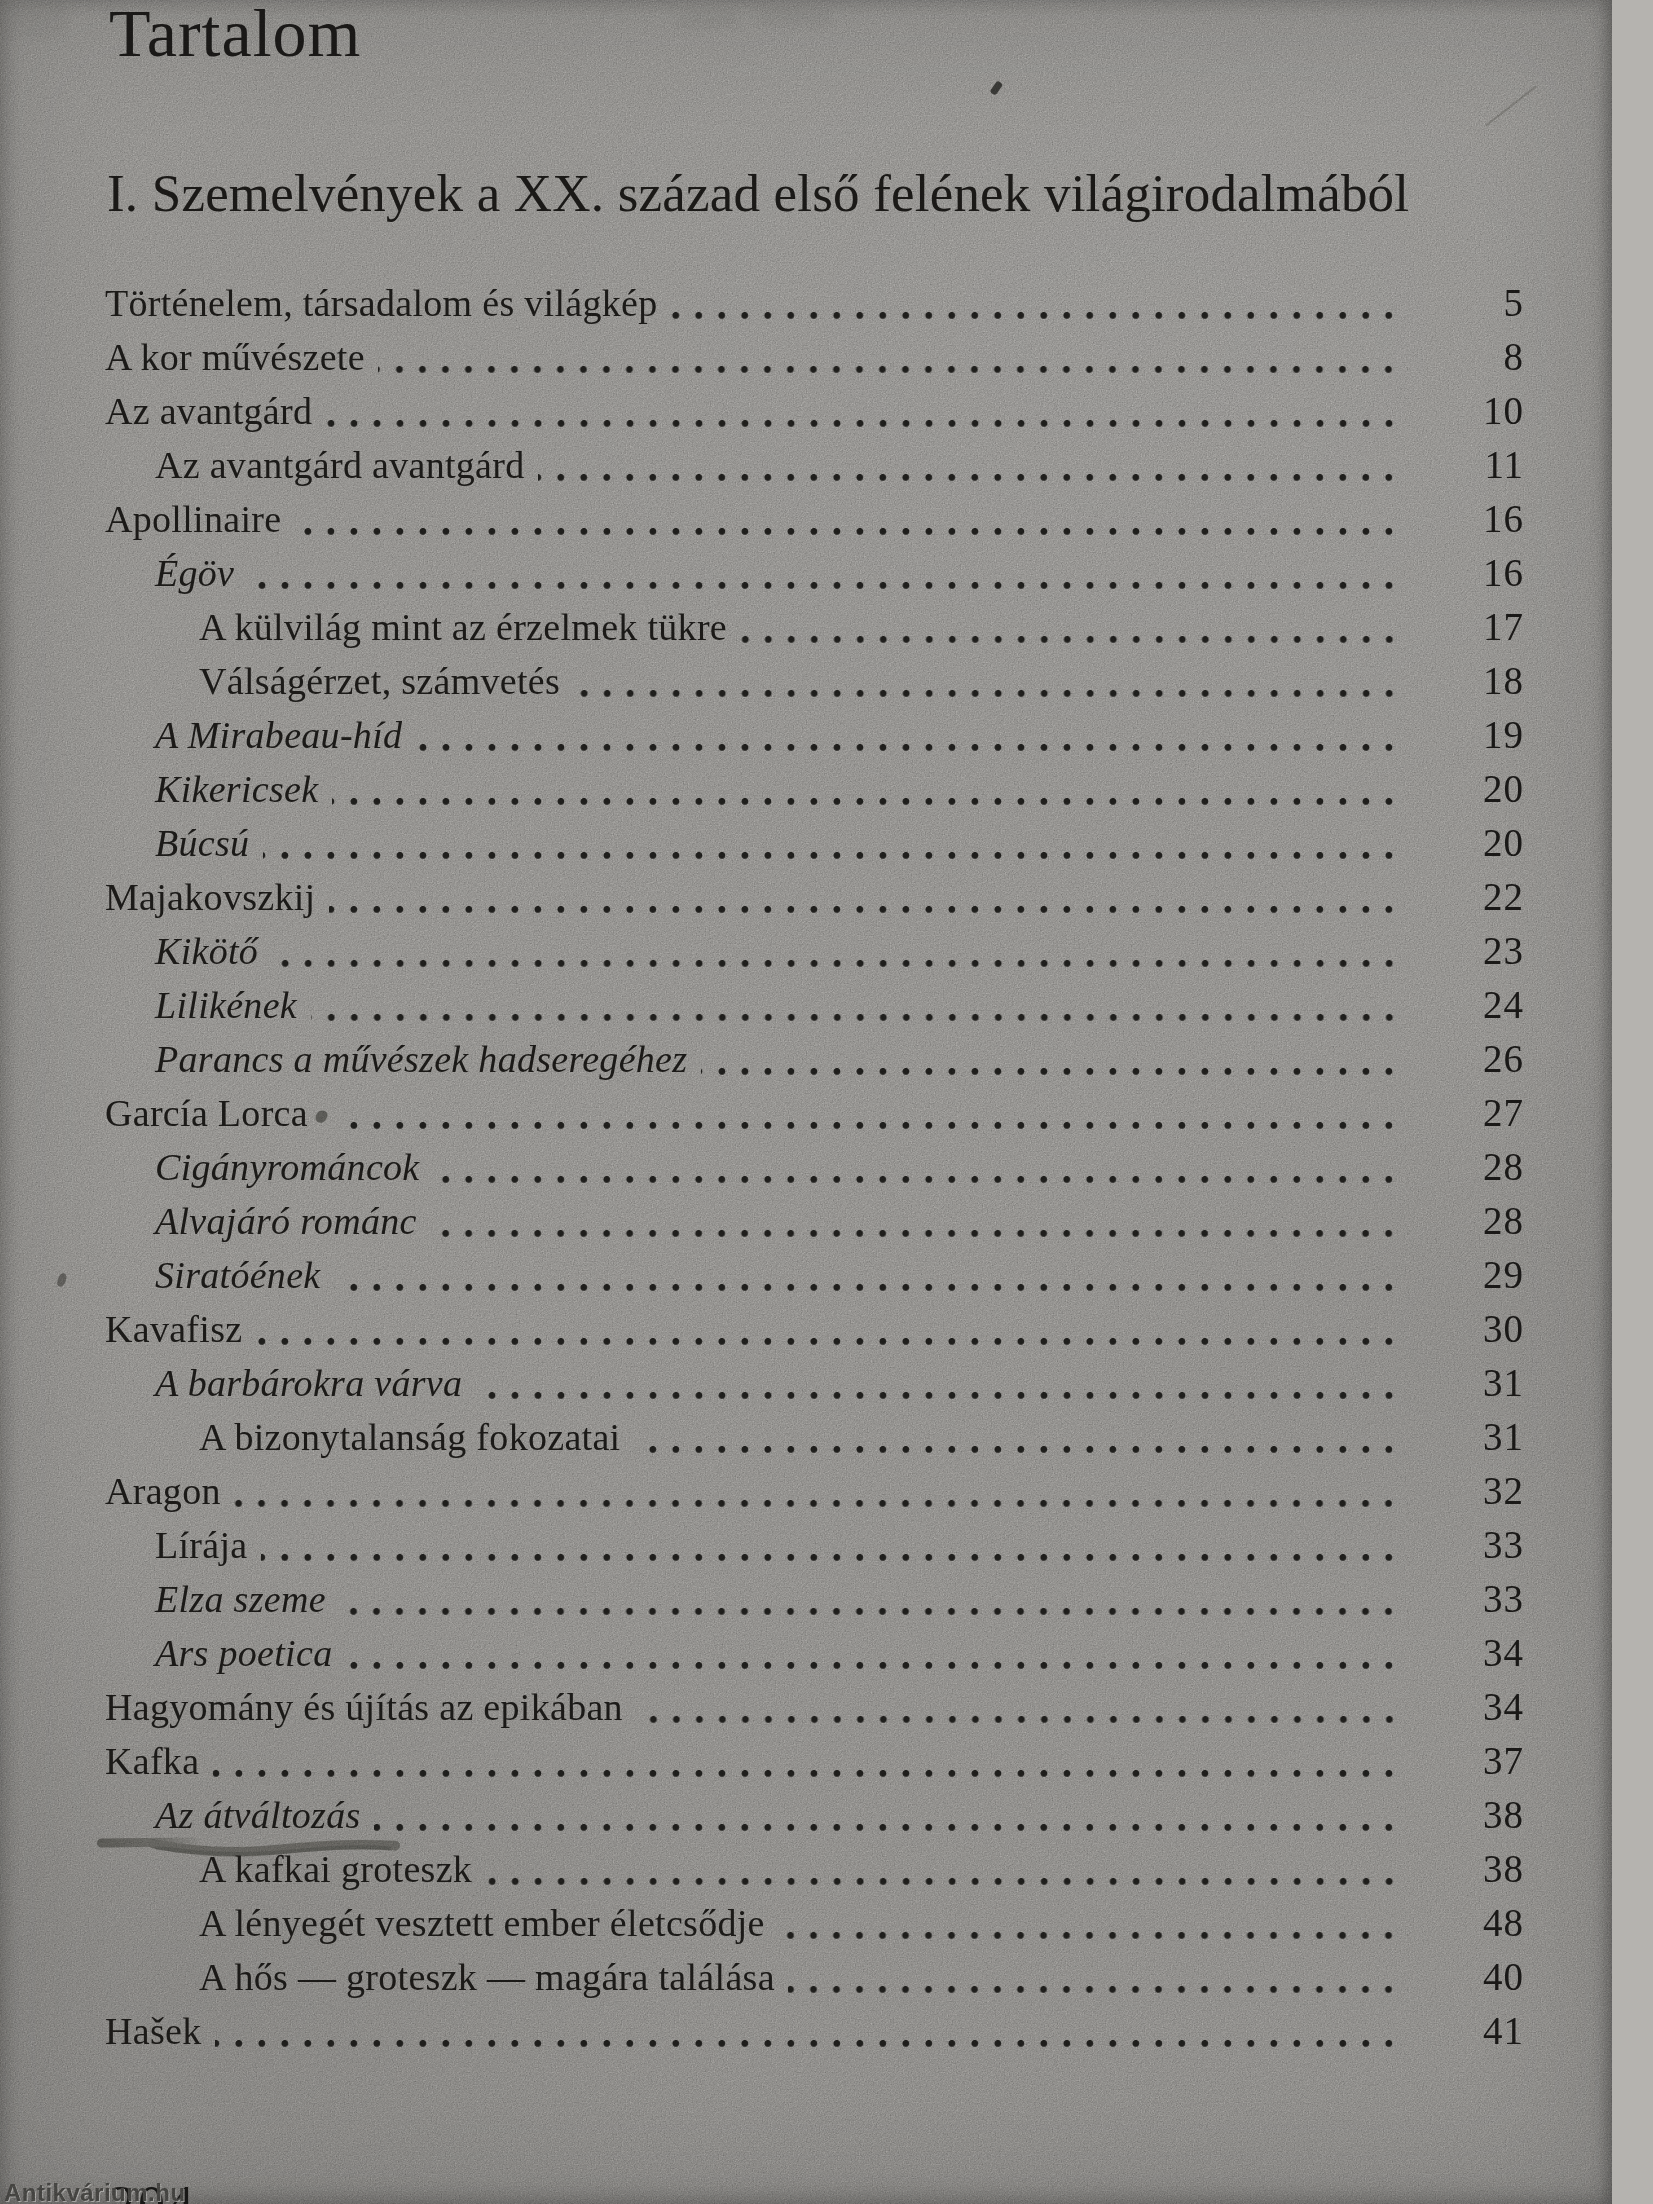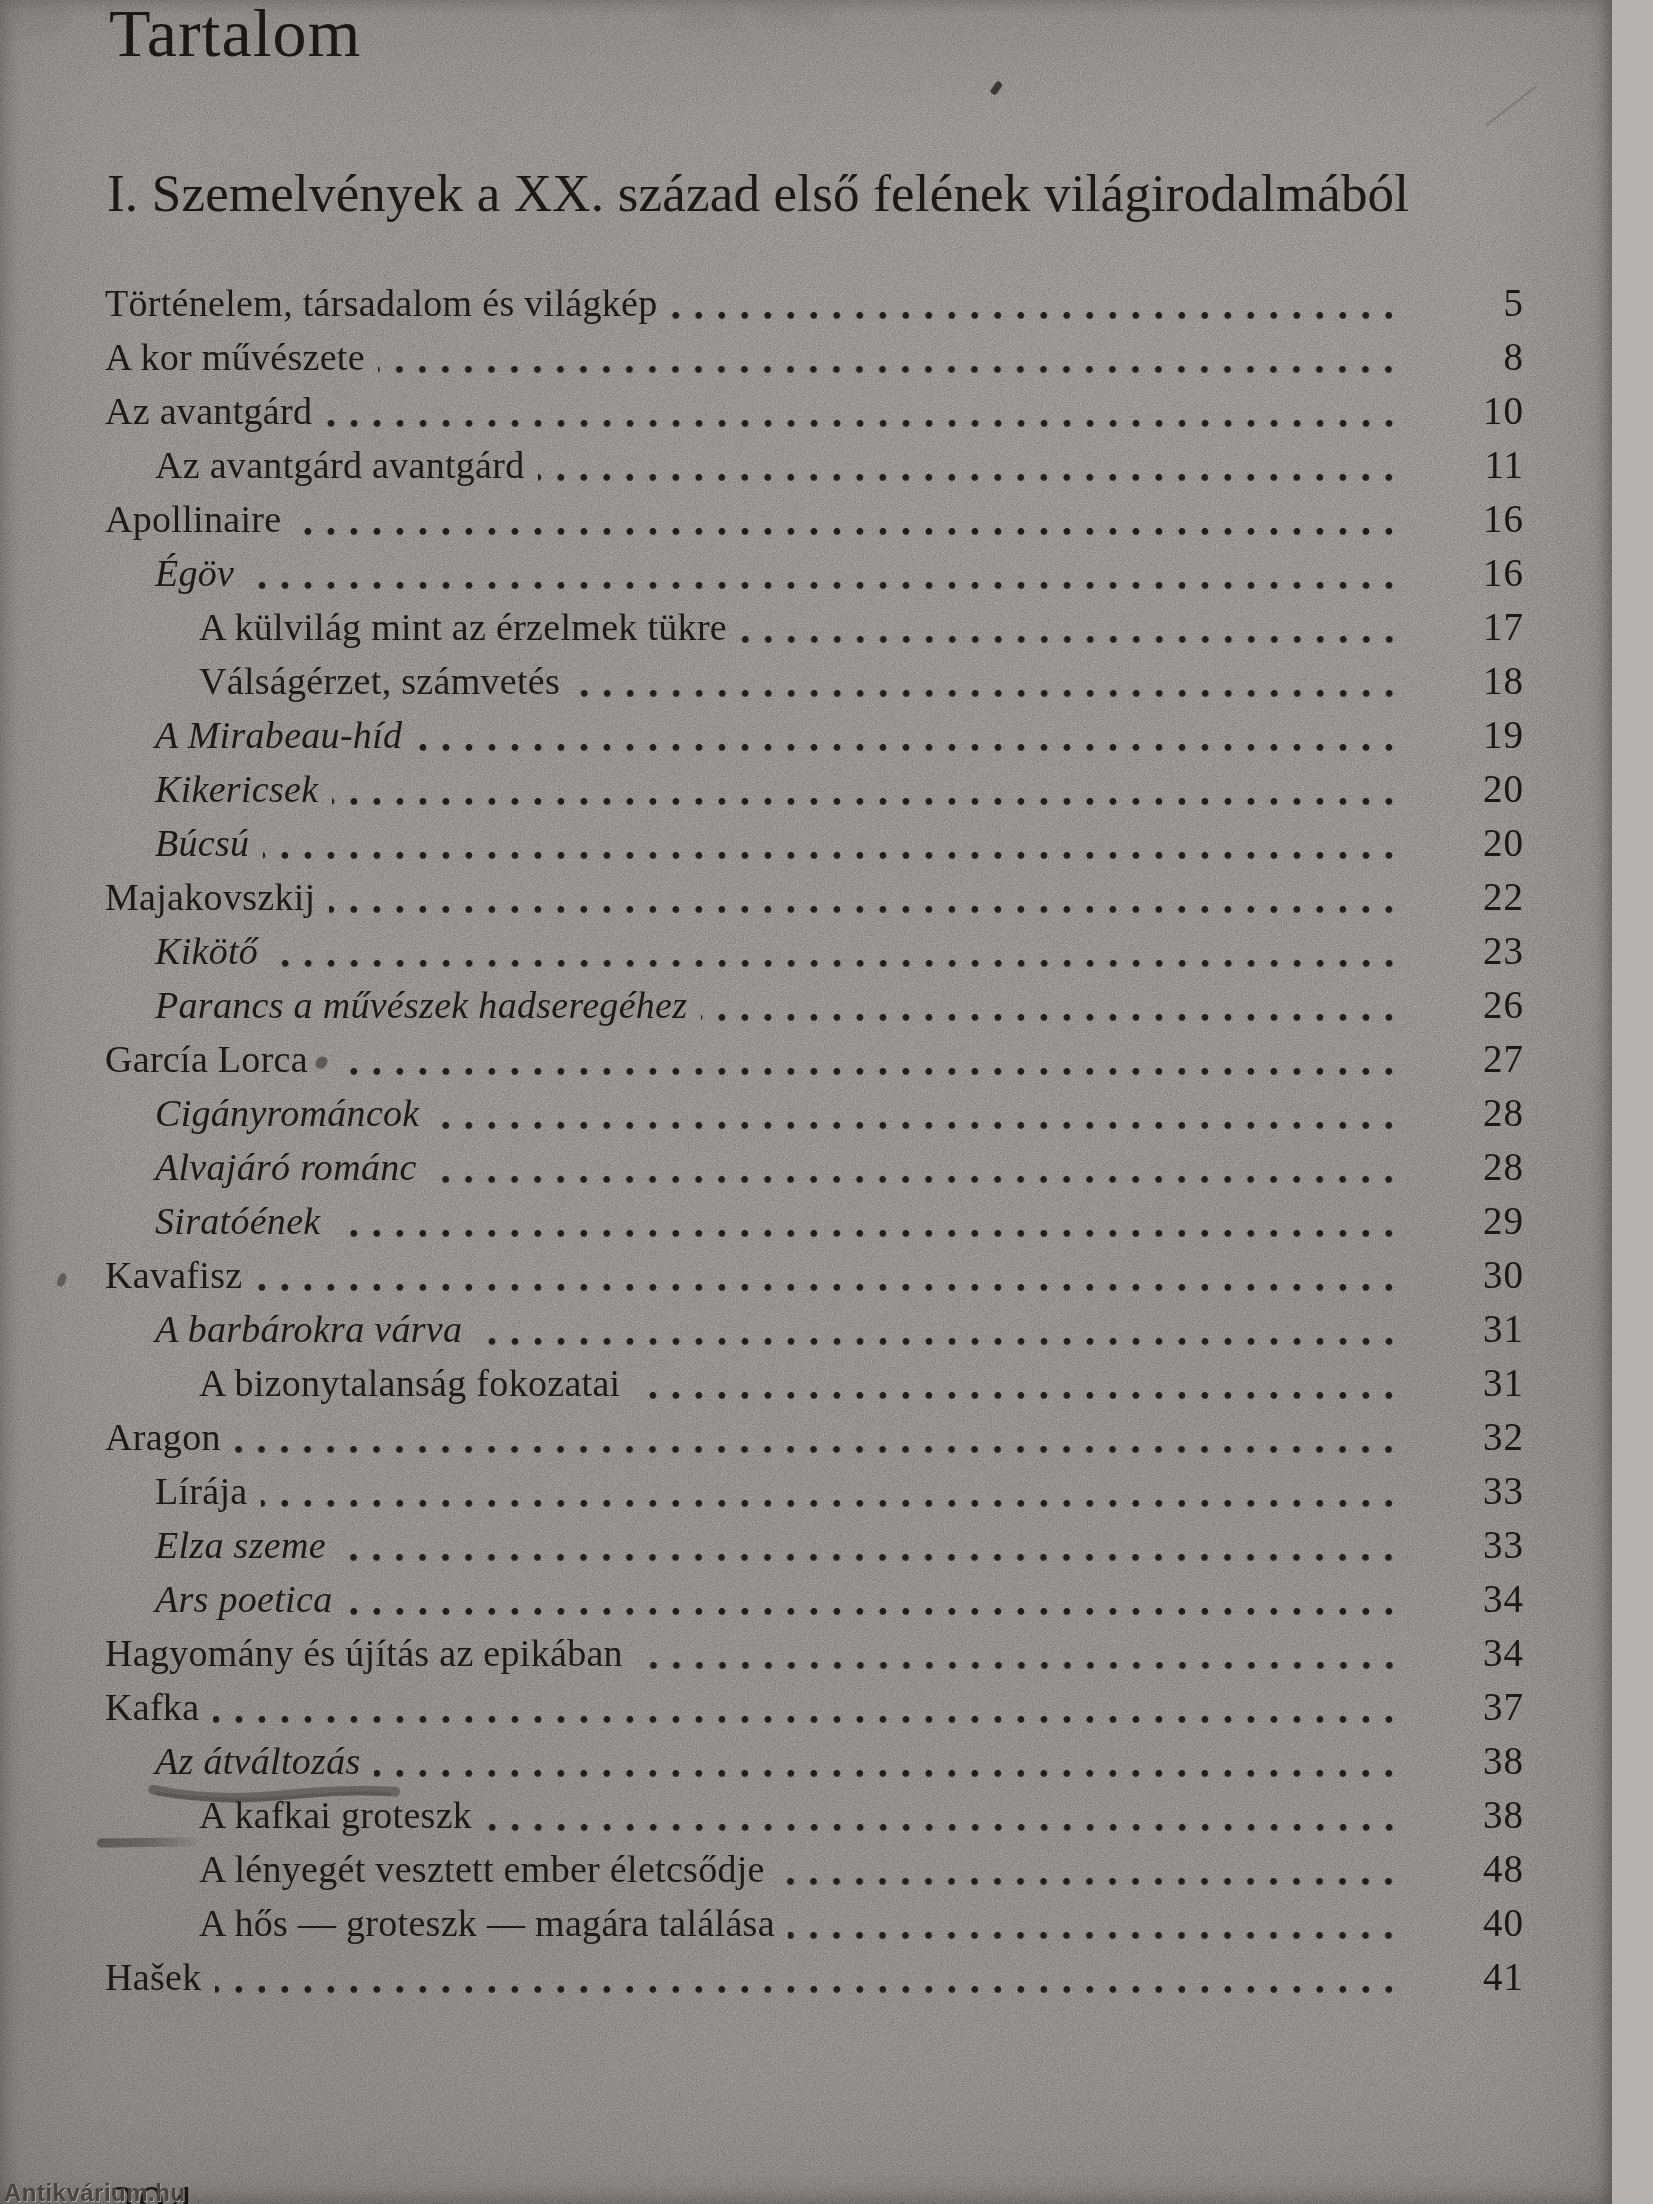--- a/index.html
+++ b/index.html
@@ -148,20 +148,25 @@
         <span class="label">Majakovszkij</span>
         <span class="leader"></span>
         <span class="pg">22</span>
       </div>
       <div class="row ind1">
         <span class="label it">Kikötő</span>
         <span class="leader"></span>
         <span class="pg">23</span>
       </div>
       <div class="row ind1">
+        <span class="label it">Lilikének</span>
+        <span class="leader"></span>
+        <span class="pg">24</span>
+      </div>
+      <div class="row ind1">
         <span class="label it">Parancs a művészek hadseregéhez</span>
         <span class="leader"></span>
         <span class="pg">26</span>
       </div>
       <div class="row ind0">
         <span class="label">García Lorca</span>
         <span class="pencil-dot"></span>
         <span class="leader"></span>
         <span class="pg">27</span>
       </div>

